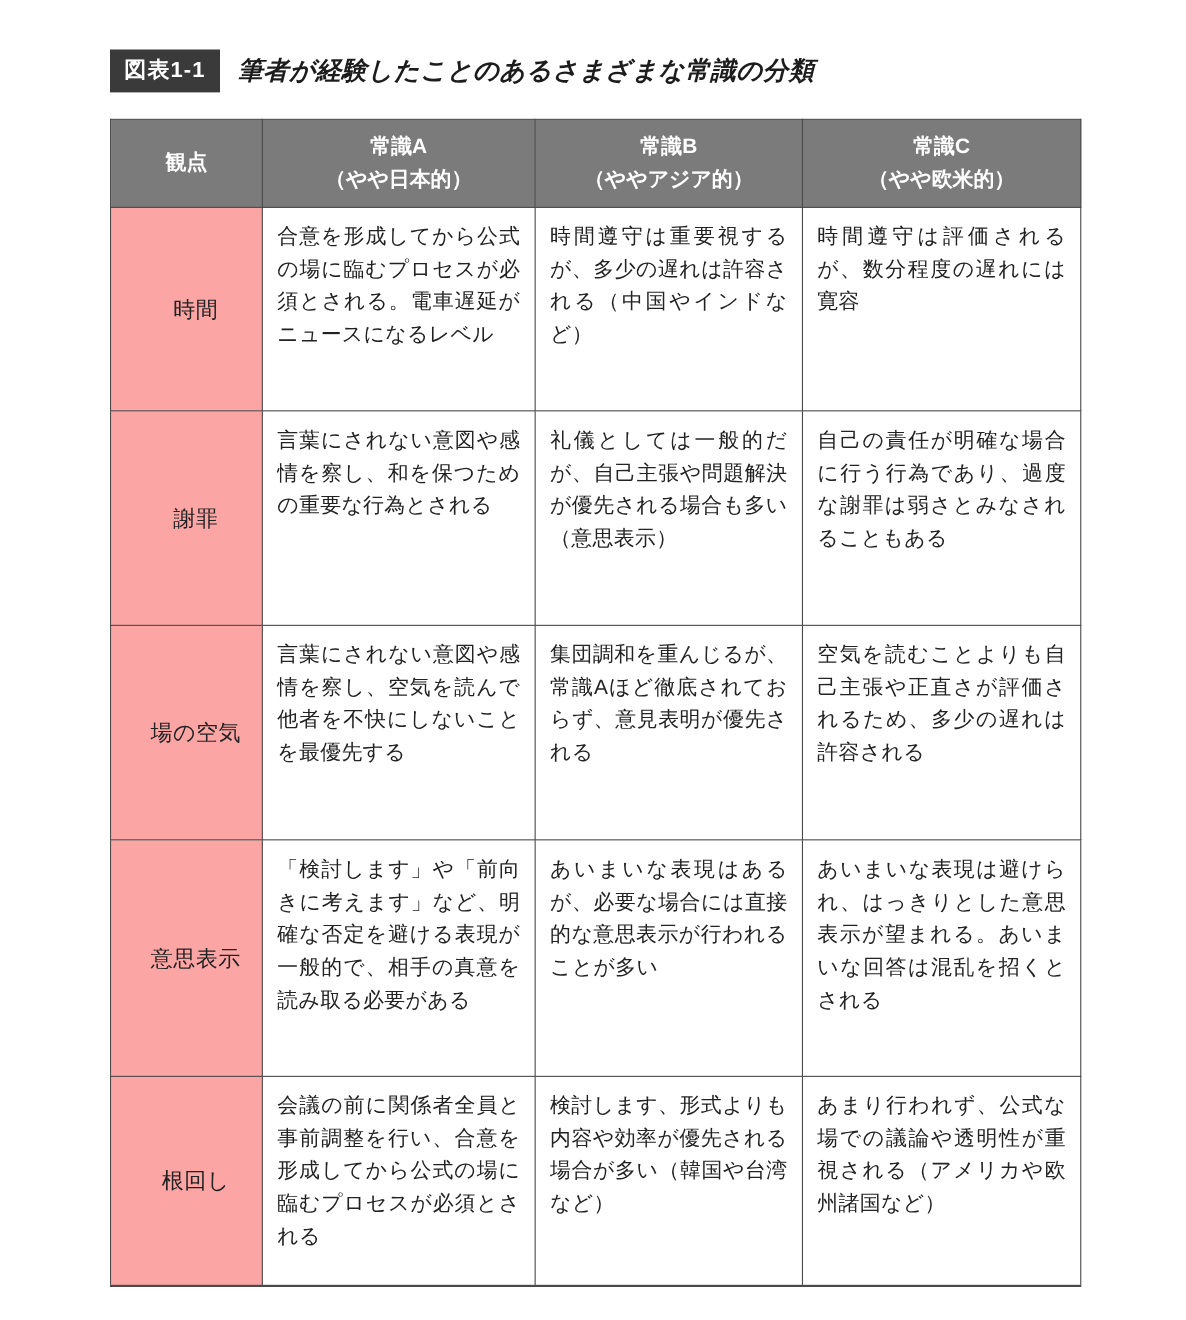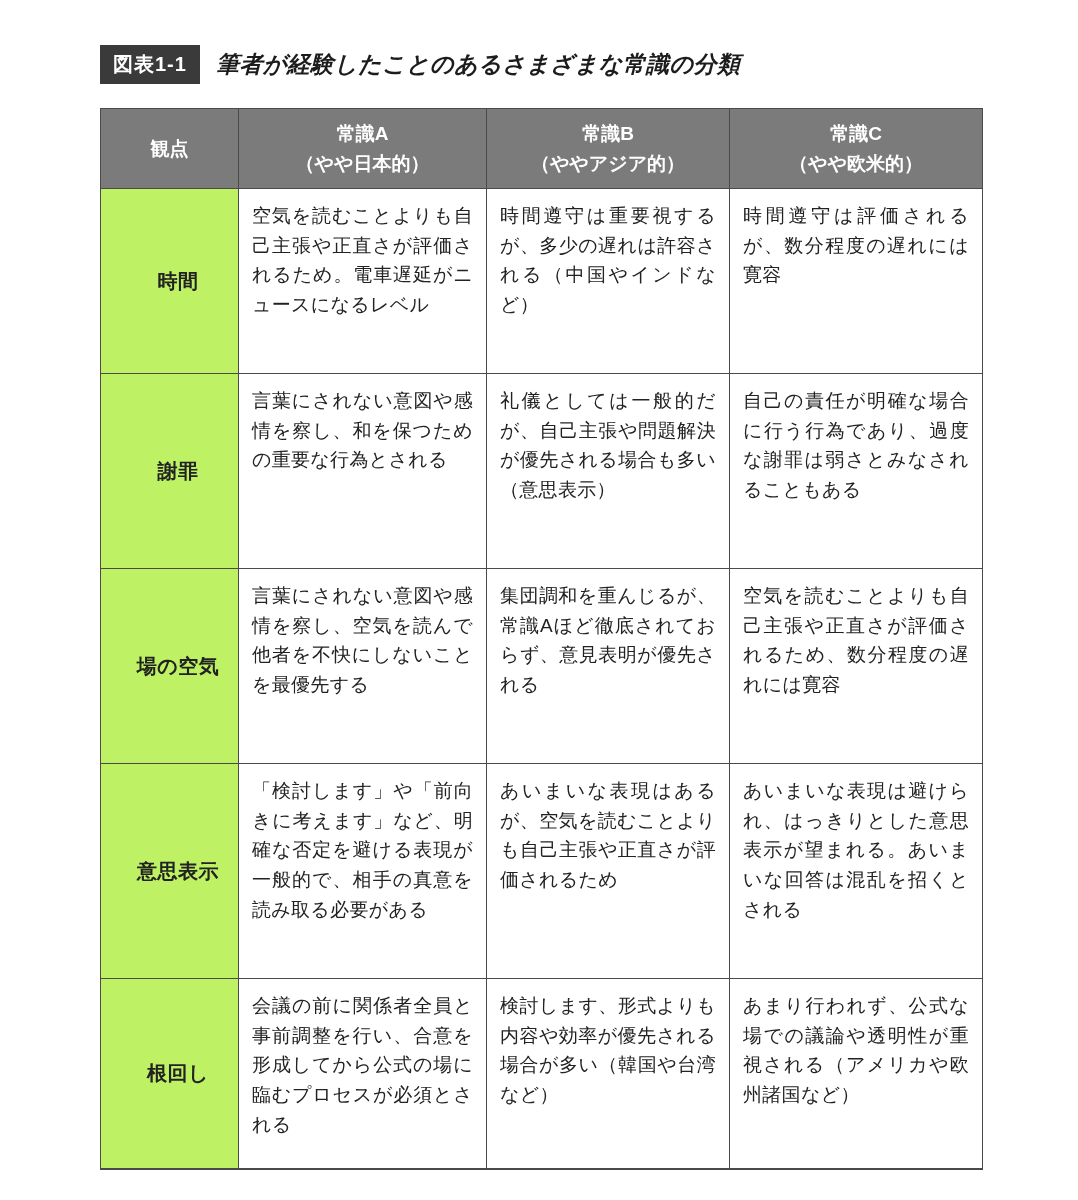--- a/index.html
+++ b/index.html
@@ -70,22 +70,22 @@
     font-weight: bold;
     font-size: 19px;
     text-align: center;
     vertical-align: middle;
     line-height: 1.55;
     padding: 4px 2px;
   }
   .hdr-line { display: block; }
 
   .comparison-table td.row-label {
-    background: #bef264;
-    font-weight: bold;
+    background: #fca5a5;
+    font-weight: normal;
     font-size: 20px;
     color: #222222;
     text-align: center;
     vertical-align: middle;
     letter-spacing: 0.5px;
     padding-left: 18px;
   }
   .comparison-table td.cell {
     background: #ffffff;
     color: #222222;
@@ -136,40 +136,40 @@
           </th>
           <th>
             <span class="hdr-line">常識C</span>
             <span class="hdr-line">（やや欧米的）</span>
           </th>
         </tr>
       </thead>
       <tbody>
         <tr class="r-time">
           <td class="row-label">時間</td>
-          <td class="cell">空気を読むことよりも自己主張や正直さが評価されるため。電車遅延がニュースになるレベル</td>
+          <td class="cell">合意を形成してから公式の場に臨むプロセスが必須とされる。電車遅延がニュースになるレベル</td>
           <td class="cell">時間遵守は重要視するが、多少の遅れは許容される（中国やインドなど）</td>
           <td class="cell">時間遵守は評価されるが、数分程度の遅れには寛容</td>
         </tr>
         <tr class="r-apology">
           <td class="row-label">謝罪</td>
           <td class="cell">言葉にされない意図や感情を察し、和を保つための重要な行為とされる</td>
           <td class="cell">礼儀としては一般的だが、自己主張や問題解決が優先される場合も多い（意思表示）</td>
           <td class="cell">自己の責任が明確な場合に行う行為であり、過度な謝罪は弱さとみなされることもある</td>
         </tr>
         <tr class="r-atmosphere">
           <td class="row-label">場の空気</td>
           <td class="cell">言葉にされない意図や感情を察し、空気を読んで他者を不快にしないことを最優先する</td>
           <td class="cell">集団調和を重んじるが、常識Aほど徹底されておらず、意見表明が優先される</td>
-          <td class="cell">空気を読むことよりも自己主張や正直さが評価されるため、数分程度の遅れには寛容</td>
+          <td class="cell">空気を読むことよりも自己主張や正直さが評価されるため、多少の遅れは許容される</td>
         </tr>
         <tr class="r-expression">
           <td class="row-label">意思表示</td>
           <td class="cell">「検討します」や「前向きに考えます」など、明確な否定を避ける表現が一般的で、相手の真意を読み取る必要がある</td>
-          <td class="cell">あいまいな表現はあるが、空気を読むことよりも自己主張や正直さが評価されるため</td>
+          <td class="cell">あいまいな表現はあるが、必要な場合には直接的な意思表示が行われることが多い</td>
           <td class="cell">あいまいな表現は避けられ、はっきりとした意思表示が望まれる。あいまいな回答は混乱を招くとされる</td>
         </tr>
         <tr class="r-nemawashi">
           <td class="row-label">根回し</td>
           <td class="cell">会議の前に関係者全員と事前調整を行い、合意を形成してから公式の場に臨むプロセスが必須とされる</td>
           <td class="cell">検討します、形式よりも内容や効率が優先される場合が多い（韓国や台湾など）</td>
           <td class="cell">あまり行われず、公式な場での議論や透明性が重視される（アメリカや欧州諸国など）</td>
         </tr>
       </tbody>
     </table>

